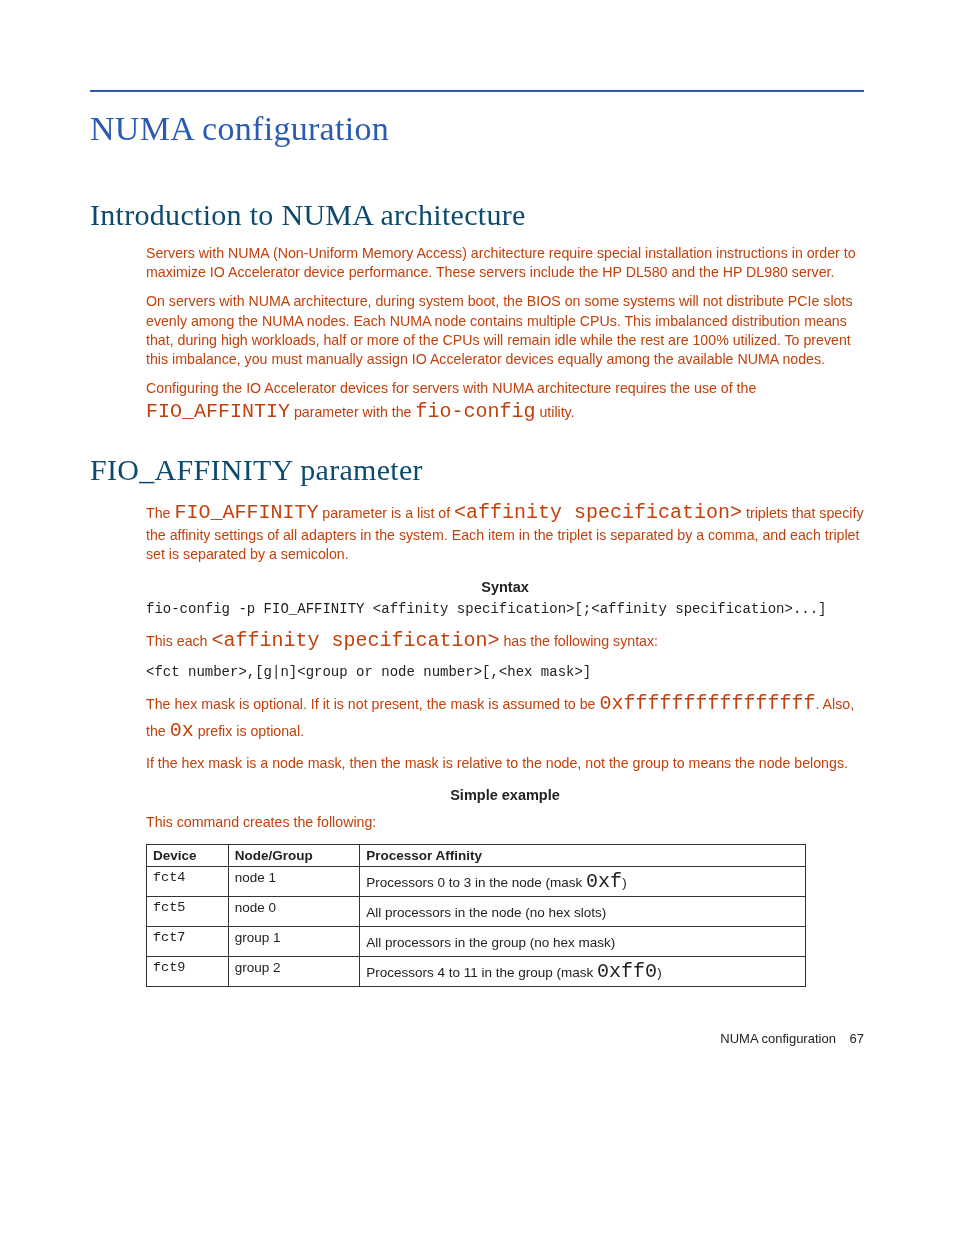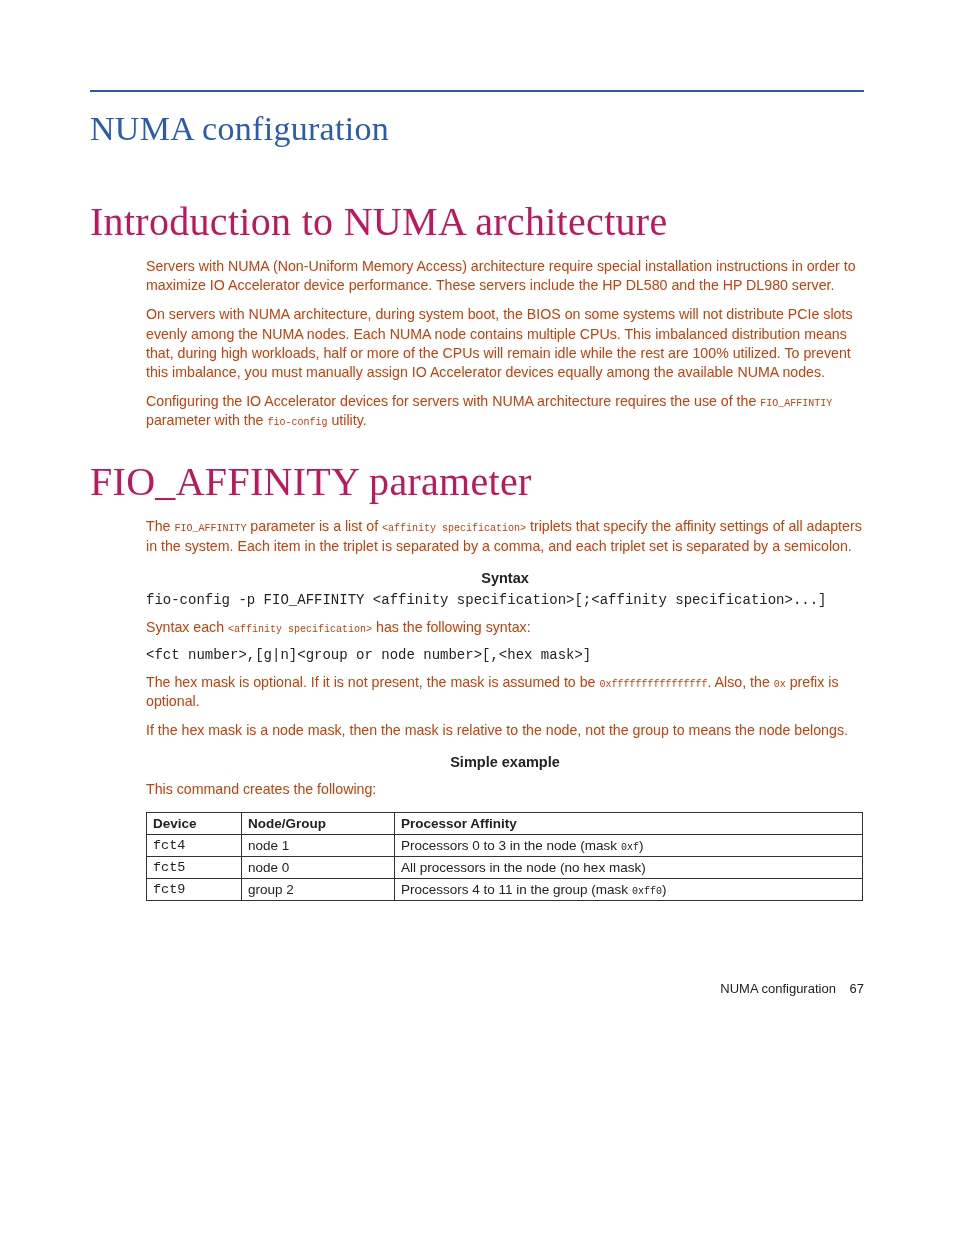--- a/index.html
+++ b/index.html
@@ -22,70 +22,70 @@
     font-family: Georgia, 'Times New Roman', serif;
     font-weight: 300;
     font-size: 34px;
     color: #2b5bb0;
     margin: 0 0 50px 0;
     letter-spacing: 0.3px;
   }
   h2.section {
     font-family: Georgia, 'Times New Roman', serif;
     font-weight: 300;
-    font-size: 40px;
-    color: #be185d;
+    font-size: 30px;
+    color: #0c4a6e;
     margin: 28px 0 12px 0;
     letter-spacing: 0.3px;
   }
   .body-indent {
     margin-left: 56px;
   }
   p {
     font-size: 14.2px;
     line-height: 1.35;
     margin: 10px 0;
     color: #c2410c;
   }
   .mono {
     font-family: 'Courier New', Courier, monospace;
-    font-size: 10px;
+    font-size: 20px;
   }
   .syntax-hdr {
     font-weight: bold;
     font-size: 14.5px;
     margin: 14px 0 6px 0;
     text-align: center;
   }
   pre {
     font-family: 'Courier New', Courier, monospace;
     font-size: 14px;
     margin: 4px 0 10px 0;
     white-space: pre-wrap;
     word-wrap: break-word;
   }
   table.affinity {
     border-collapse: collapse;
-    width: 717px;
+    width: 660px;
     margin: 12px 0;
   }
   table.affinity th, table.affinity td {
     border: 1px solid #333;
     padding: 3px 6px;
     font-size: 13.5px;
     text-align: left;
     vertical-align: top;
   }
   table.affinity th {
     font-weight: bold;
   }
   .footer {
     text-align: right;
     font-size: 13px;
-    margin-top: 80px;
+    margin-top: 44px;
     color: #222;
   }
   .footer .pg {
     margin-left: 10px;
   }
 </style>
 </head>
 <body>
 
 <div class="page">
@@ -107,21 +107,21 @@
 
   <div class="body-indent">
     <p>
       <span>The </span><span class="mono">FIO_AFFINITY</span><span> parameter is a list of </span><span class="mono">&lt;affinity specification&gt;</span><span> triplets that specify the affinity settings of all adapters in the system. Each item in the triplet is separated by a comma, and each triplet set is separated by a semicolon.</span>
     </p>
 
     <div class="syntax-hdr">Syntax</div>
     <pre>fio-config -p FIO_AFFINITY &lt;affinity specification&gt;[;&lt;affinity specification&gt;...]</pre>
 
     <p>
-      <span>Syntax each </span><span class="mono">&lt;affinity specification&gt;</span><span> has the following syntax:</span>
+      <span>This each </span><span class="mono">&lt;affinity specification&gt;</span><span> has the following syntax:</span>
     </p>
     <pre>&lt;fct number&gt;,[g|n]&lt;group or node number&gt;[,&lt;hex mask&gt;]</pre>
 
 
     <p>
       <span>The hex mask is optional. If it is not present, the mask is assumed to be </span><span class="mono">0xffffffffffffffff</span><span>. Also, the </span><span class="mono">0x</span><span> prefix is optional.</span>
     </p>
 
     <p>If the hex mask is a node mask, then the mask is relative to the node, not the group to means the node belongs.</p>
 
@@ -139,21 +139,26 @@
       </thead>
       <tbody>
         <tr>
           <td class="mono">fct4</td>
           <td>node 1</td>
           <td><span>Processors 0 to 3 in the node (mask </span><span class="mono">0xf</span><span>)</span></td>
         </tr>
         <tr>
           <td class="mono">fct5</td>
           <td>node 0</td>
-          <td><span>All processors in the node (no hex mask)</span><span class="mono"></span><span></span></td>
+          <td><span>All processors in the node (no hex slots)</span><span class="mono"></span><span></span></td>
+        </tr>
+        <tr>
+          <td class="mono">fct7</td>
+          <td>group 1</td>
+          <td><span>All processors in the group (no hex mask)</span><span class="mono"></span><span></span></td>
         </tr>
         <tr>
           <td class="mono">fct9</td>
           <td>group 2</td>
           <td><span>Processors 4 to 11 in the group (mask </span><span class="mono">0xff0</span><span>)</span></td>
         </tr>
       </tbody>
     </table>
   </div>
 

